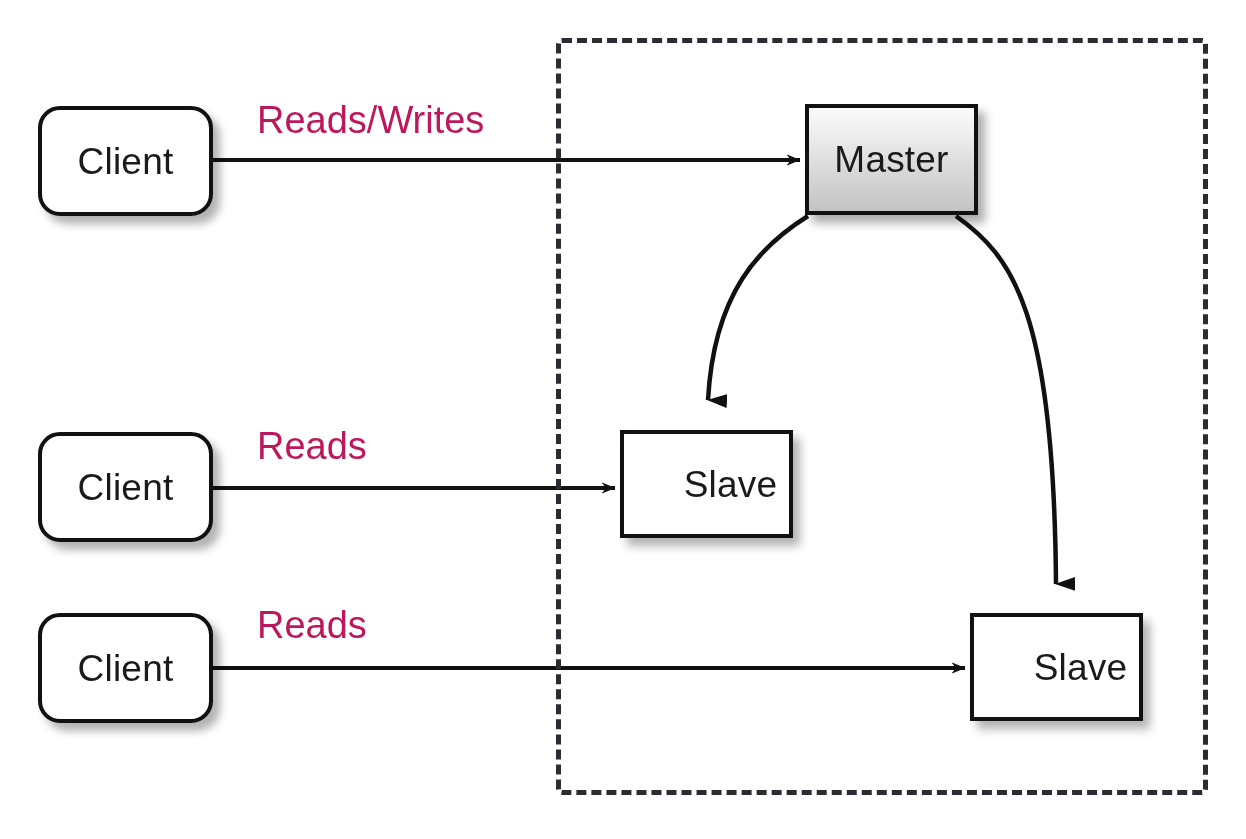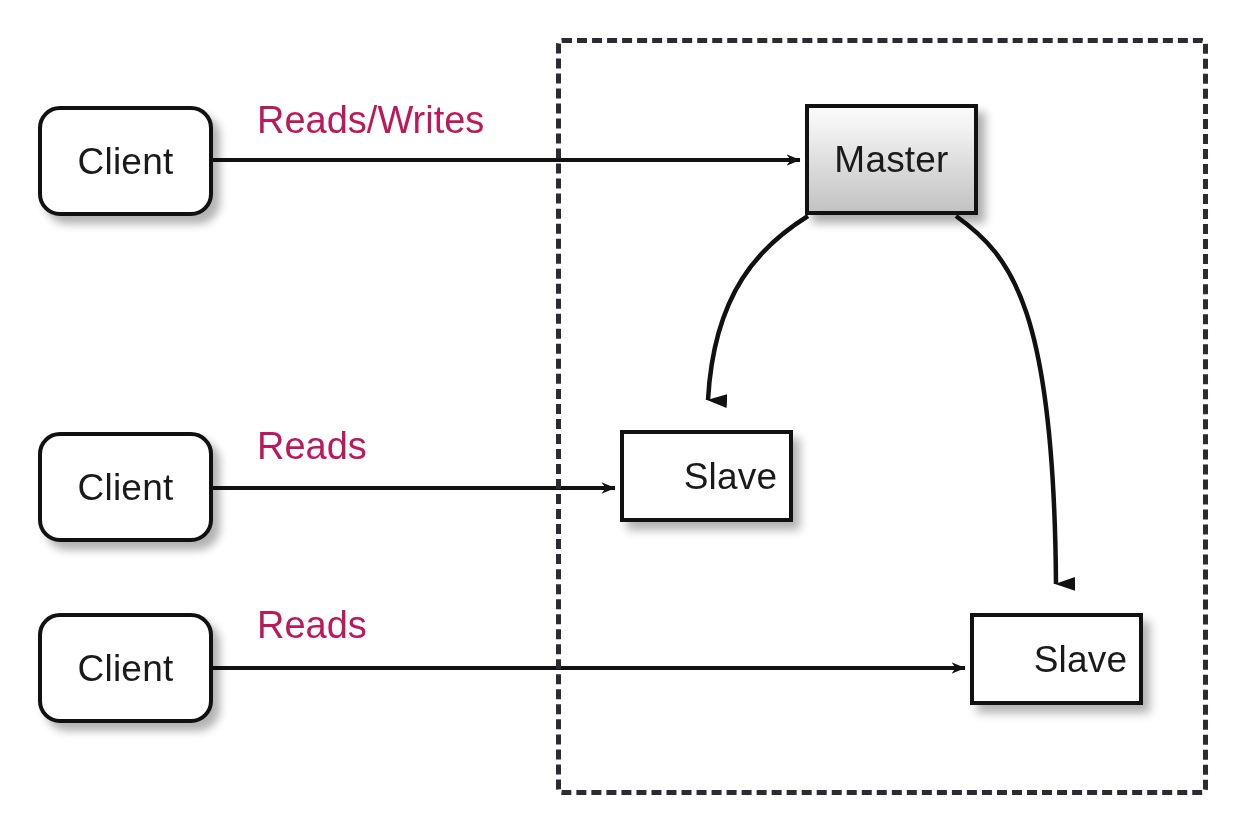--- a/index.html
+++ b/index.html
@@ -41,21 +41,21 @@
   .client-node {
     width: 175px;
     height: 110px;
     border: 4px solid #111111;
     border-radius: 22px;
     background: #ffffff;
     box-shadow: 7px 8px 9px rgba(0,0,0,0.30);
   }
   .slave-node {
     width: 173px;
-    height: 92px;
+    height: 108px;
     border: 4px solid #111111;
     background: #ffffff;
     box-shadow: 7px 8px 9px rgba(0,0,0,0.30);
     padding-left: 48px;
   }
   .master-node {
     width: 173px;
     height: 111px;
     border: 4px solid #111111;
     background: linear-gradient(to bottom, #fbfbfb 0%, #f0f0f0 22%, #d8d8d8 62%, #c3c3c3 100%);

